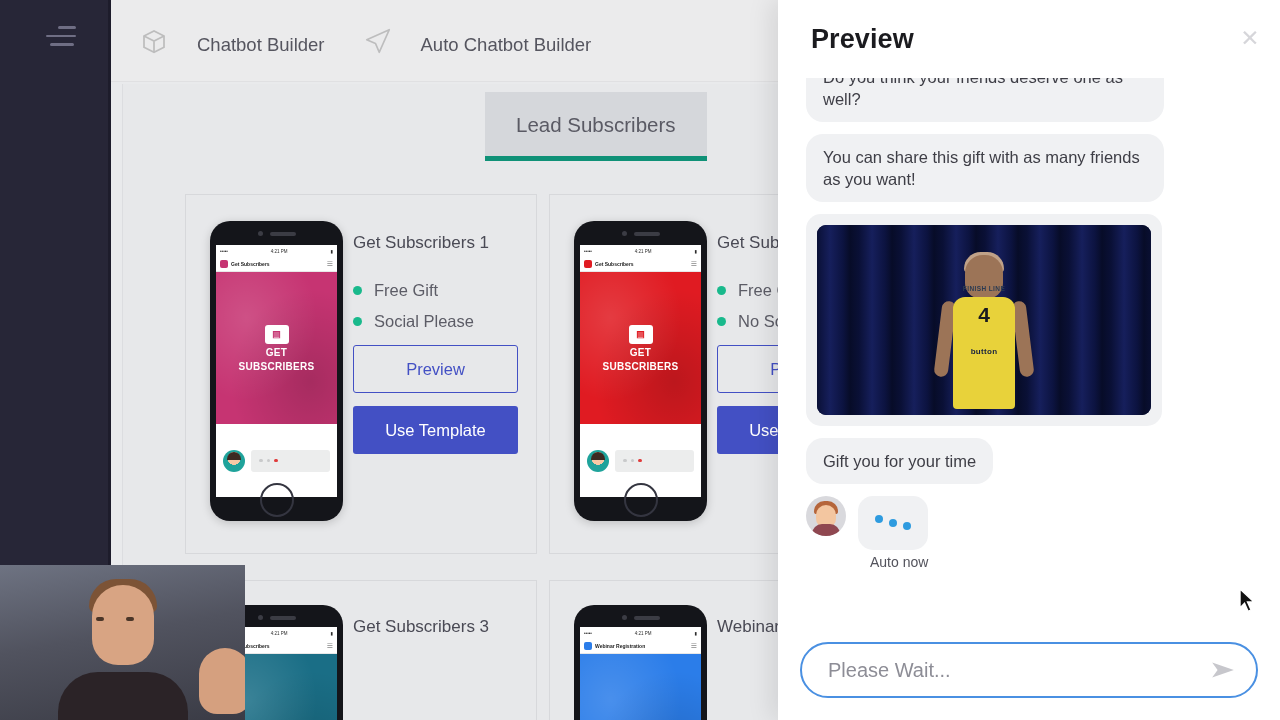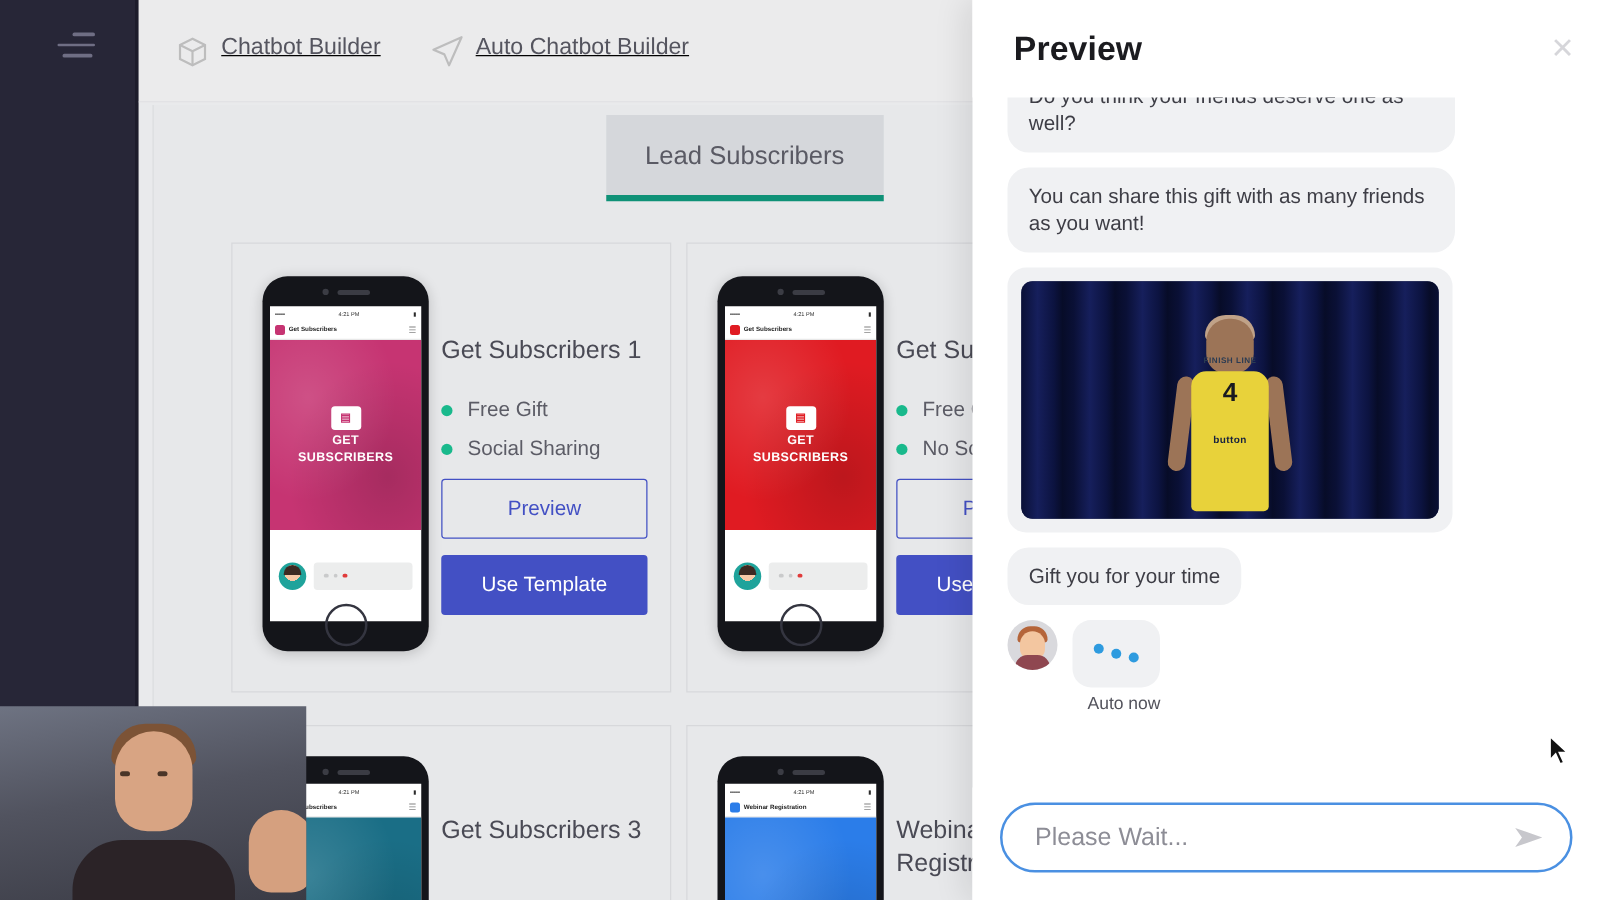--- a/index.html
+++ b/index.html
@@ -33,21 +33,21 @@
   }
 
   
   .topnav {
     position: absolute; left: 111px; top: 0; right: 0; height: 82px;
     background: #ebebec;
     display: flex; align-items: center; gap: 38px;
     padding-left: 28px;
     border-bottom: 1px solid #e0e0e2;
   }
-  .nav-item { display: flex; align-items: flex-start; gap: 8px; text-decoration: underline; }
+  .nav-item { display: flex; align-items: flex-end; gap: 28px; }
   .nav-icon { width: 30px; height: 30px; opacity: .30; flex: none; }
   .nav-label { font-size: 18.5px; color: #55555f; font-weight: 500; white-space: nowrap; }
 
   
   .content {
     position: absolute; left: 111px; top: 82px; right: 0; bottom: 0;
     background: #e9eaec;
   }
   .content-inner {
     position: absolute; left: 11px; top: 2px; right: 0; bottom: 0;
@@ -134,23 +134,22 @@
   }
   .chat-dots {
     flex: 1; height: 22px; background: #eceded; border-radius: 3px;
     display: flex; align-items: center; gap: 4px; padding-left: 8px;
   }
   .chat-dots i { width: 3.5px; height: 3.5px; border-radius: 50%; background: #c9cacb; }
   .chat-dots i:last-child { background: #e03b3b; }
 
   .card-right { padding-top: 8px; flex: 1; min-width: 0; }
   .card-title {
-    font-size: 20px; color: #4a4a55; font-weight: 500; line-height: 27px;
+    font-size: 17px; color: #4a4a55; font-weight: 500; line-height: 27px;
     margin-bottom: 24px;
-    margin-top: 38px;
   }
   .feature {
     display: flex; align-items: flex-start; gap: 12px; margin-bottom: 11px;
     font-size: 16.5px; color: #5c5c66; line-height: 20px;
   }
   .bullet {
     width: 9px; height: 9px; border-radius: 50%; background: #19b98c;
     flex: none; margin-top: 6px;
   }
   .btn-preview {
@@ -397,21 +396,21 @@
             <div class="phone-home"></div>
           </div>
           <div class="card-right">
             <div class="card-title">Get Subscribers 1</div>
             <div class="feature">
               <span class="bullet"></span>
               <span>Free Gift</span>
             </div>
             <div class="feature">
               <span class="bullet"></span>
-              <span>Social Sharing</span>
+              <span>Social Please</span>
             </div>
             <button class="btn-preview">Preview</button>
             <button class="btn-use">Use Template</button>
           </div>
         </div>
 
         <div class="card">
           <div class="phone">
             <div class="phone-notch">
                 <i></i>

